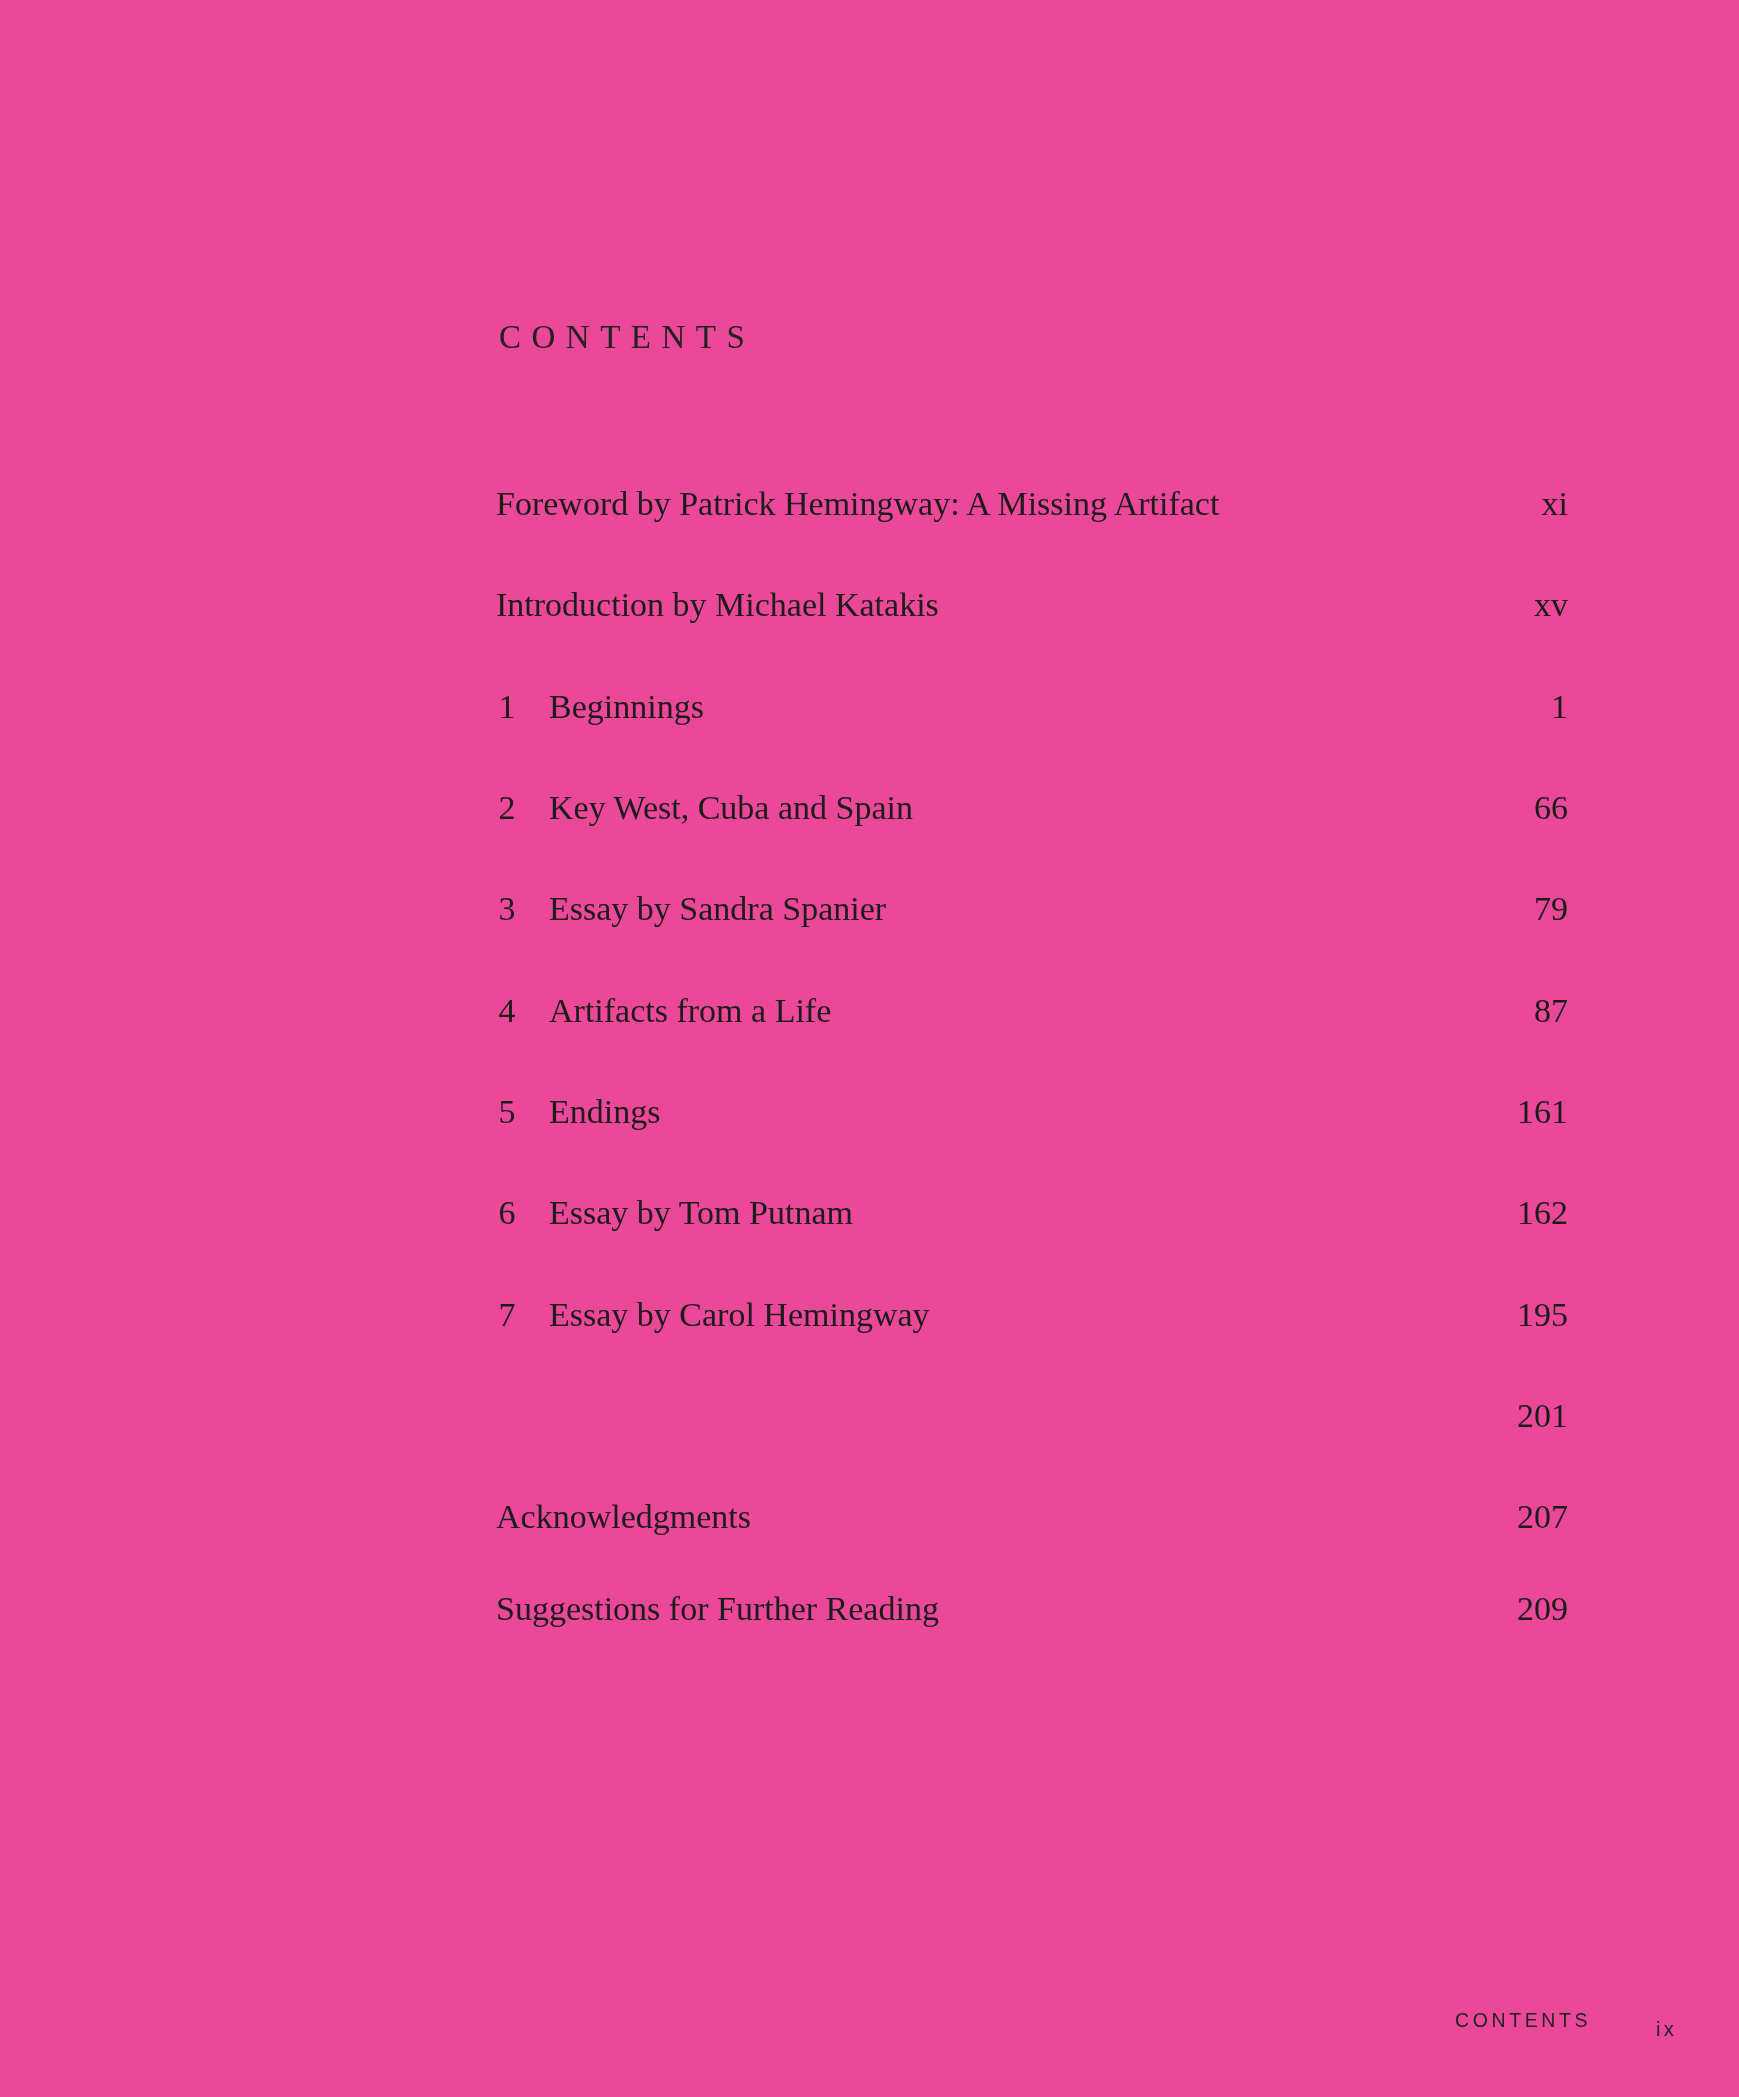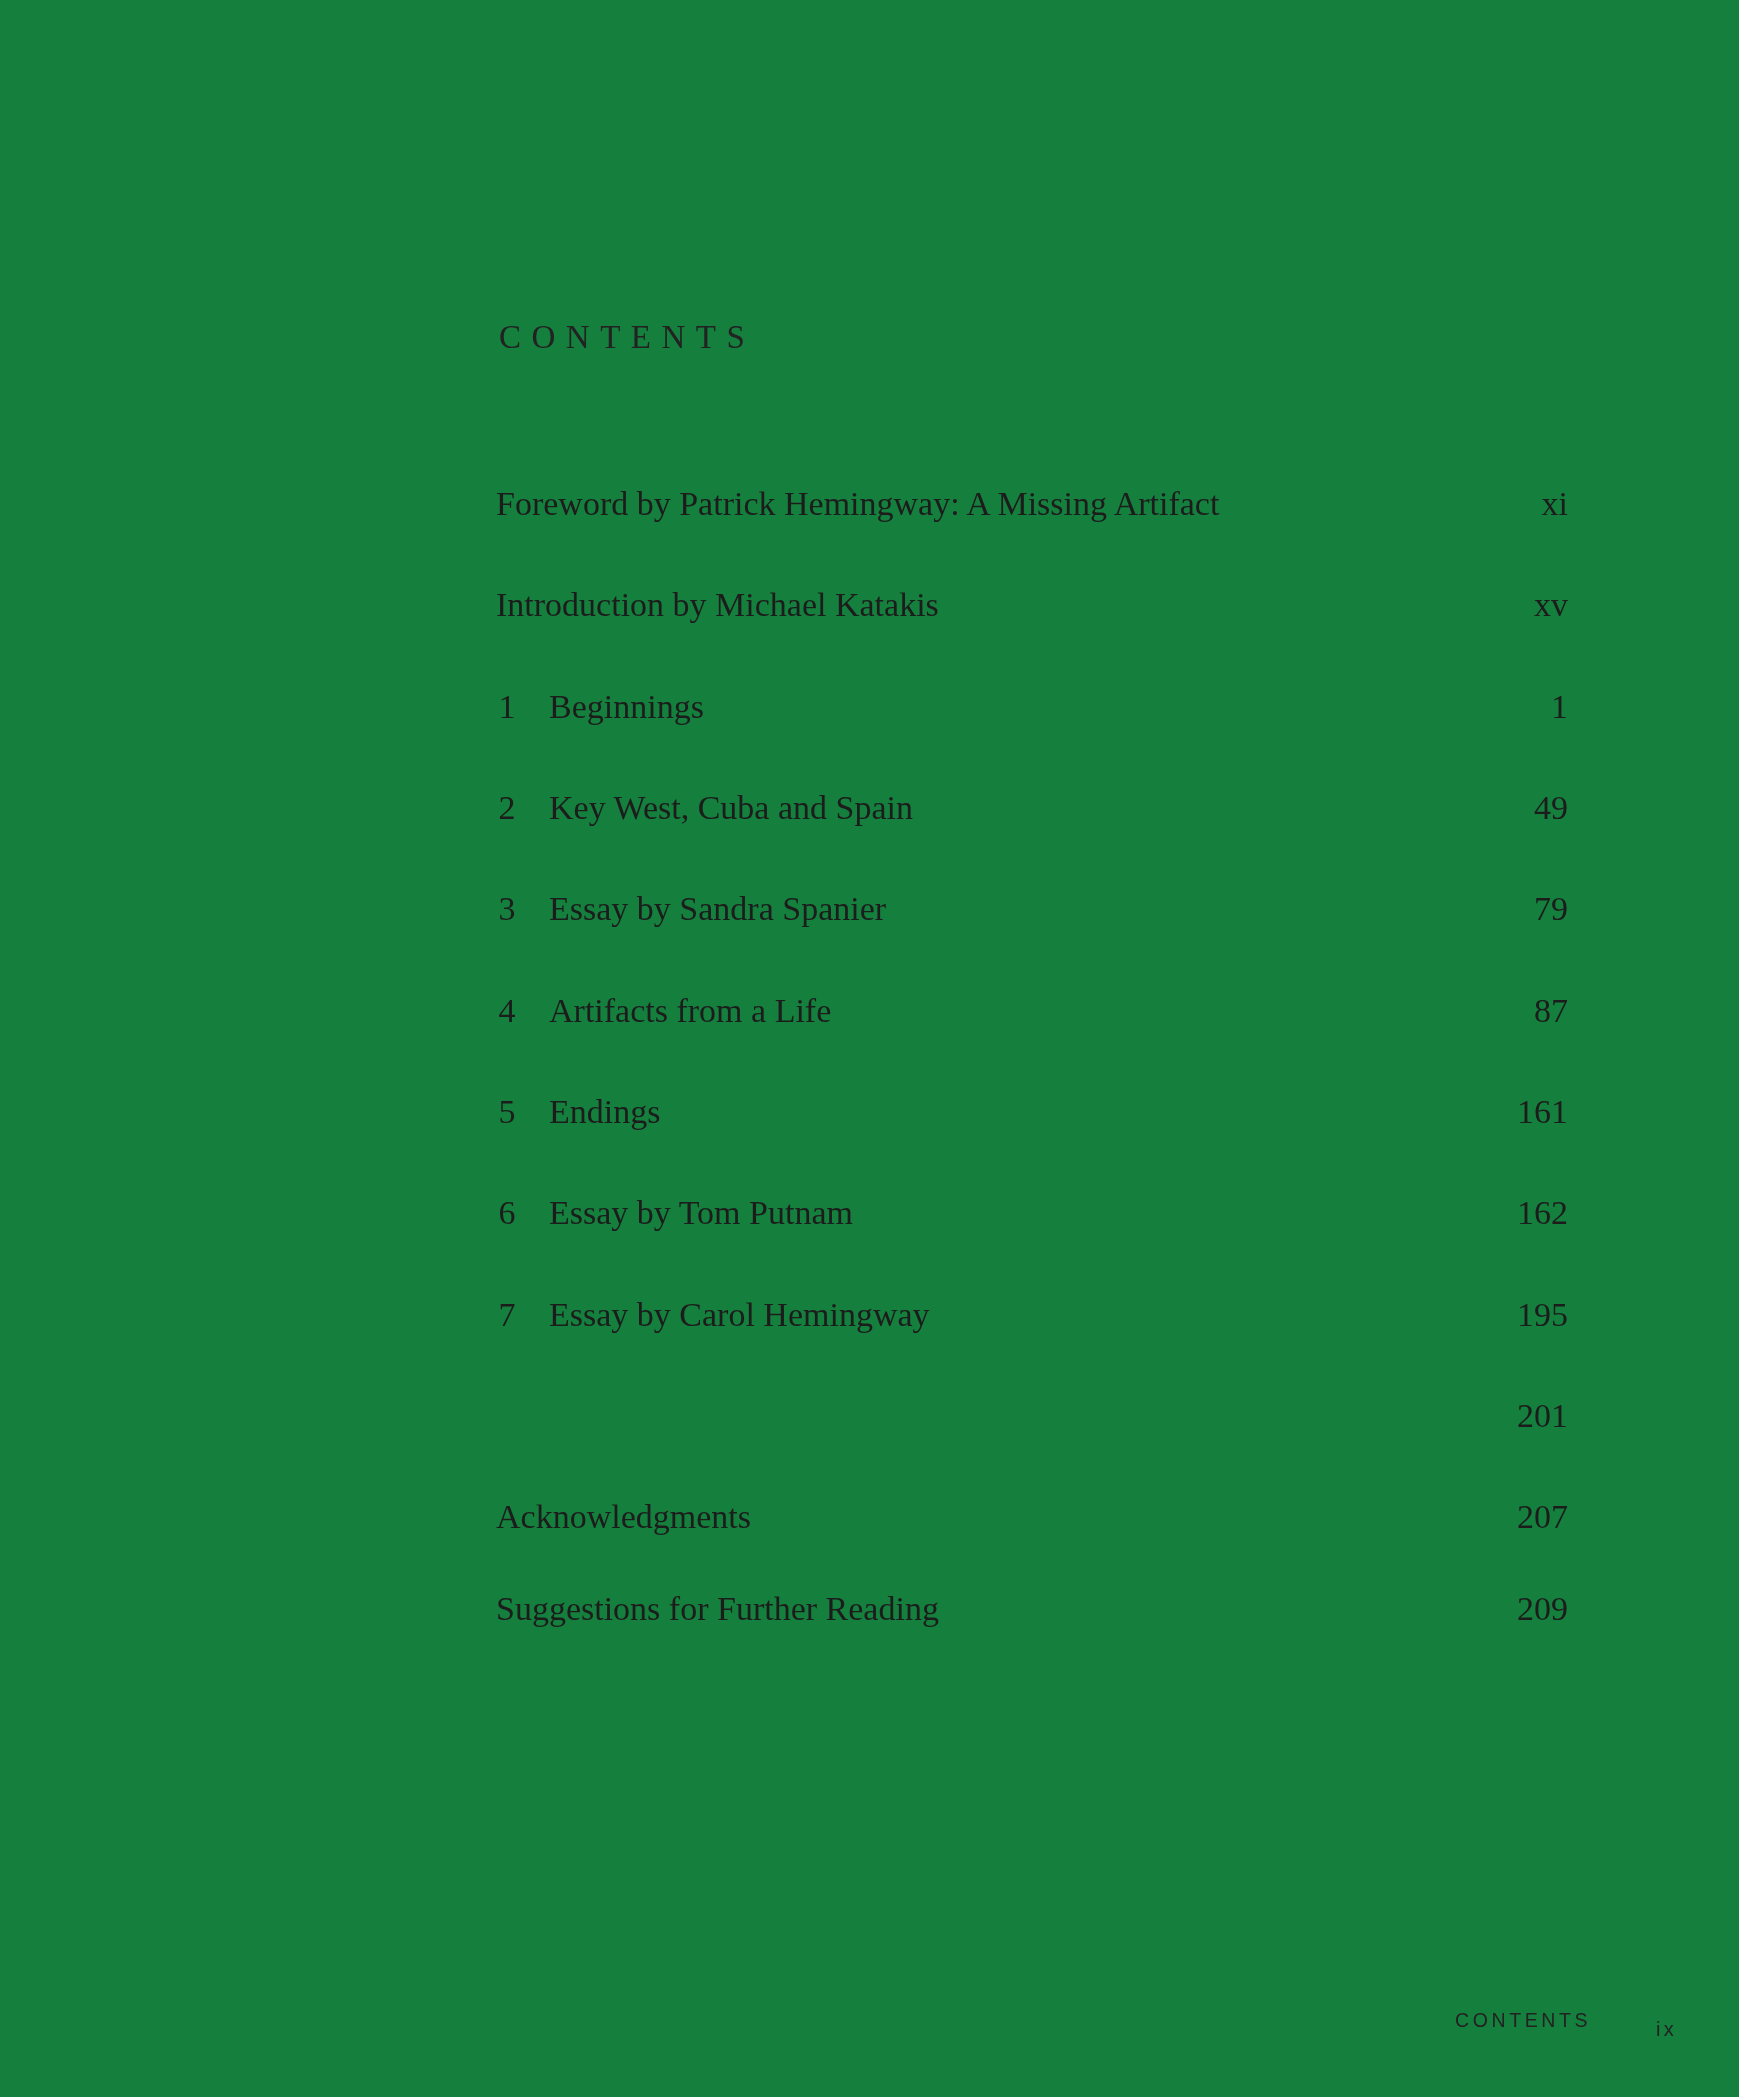--- a/index.html
+++ b/index.html
@@ -1,18 +1,18 @@
 <!DOCTYPE html>
 <html style="font-size:13px"><head>
 <meta charset="utf-8">
 <style>
   html, body { margin:0; padding:0; background:#ffffff; }
   body { width:1739px; height:2097px; position:relative; overflow:hidden;
          font-family:"Liberation Serif", "DejaVu Serif", serif; color:#1c1c1c; }
-  .page { position:absolute; left:0; top:0; width:1739px; height:2097px; background:#15803d; }
+  .page { position:absolute; left:0; top:0; width:1739px; height:2097px; background:#ec4899; }
   .heading { position:absolute; left:499px; top:318px; font-size:33px; letter-spacing:10.5px;
              line-height:39px; white-space:nowrap; color:#222; }
   .toc { position:absolute; left:0; top:0; width:1739px; }
   .row { position:absolute; left:496px; width:1072px; height:49px; }
   .row .num { position:absolute; left:2.4px; bottom:0; font-size:34px; line-height:34px; }
   .row .title { position:absolute; left:0; bottom:0; font-size:34px; line-height:34px; white-space:nowrap; }
   .row.chap .title { left:53px;margin-top:24px; }
   .row .pg { position:absolute; right:0; bottom:0; font-size:34px; line-height:34px; }
   .footer-label { position:absolute; left:1455px; top:2008px; font-family:"Liberation Sans","DejaVu Sans",sans-serif;
                   font-size:19.5px; letter-spacing:3.6px; color:#222; line-height:24px; white-space:nowrap; }
@@ -35,21 +35,21 @@
       <span class="pg">xv</span>
     </div>
     <div class="row chap" style="top:675px">
       <span class="num">1</span>
       <span class="title">Beginnings</span>
       <span class="pg">1</span>
     </div>
     <div class="row chap" style="top:776px">
       <span class="num">2</span>
       <span class="title">Key West, Cuba and Spain</span>
-      <span class="pg">49</span>
+      <span class="pg">66</span>
     </div>
     <div class="row chap" style="top:877px">
       <span class="num">3</span>
       <span class="title">Essay by Sandra Spanier</span>
       <span class="pg">79</span>
     </div>
     <div class="row chap" style="top:979px">
       <span class="num">4</span>
       <span class="title">Artifacts from a Life</span>
       <span class="pg">87</span>

